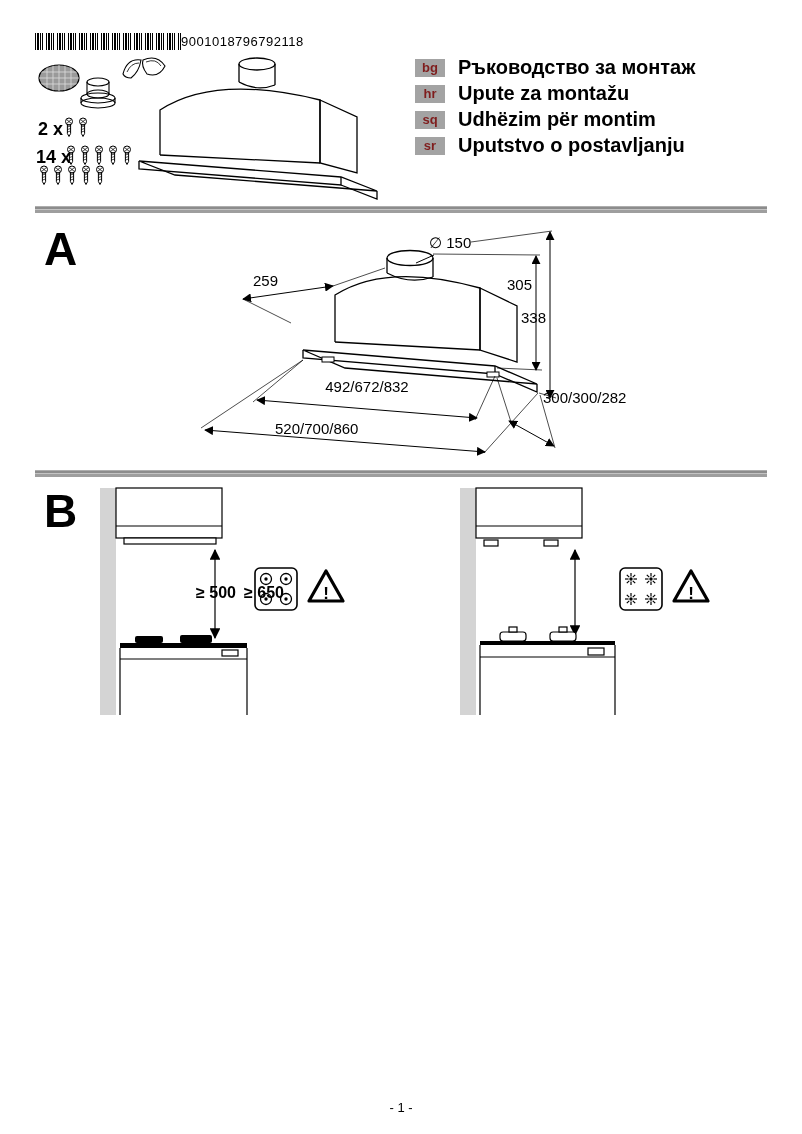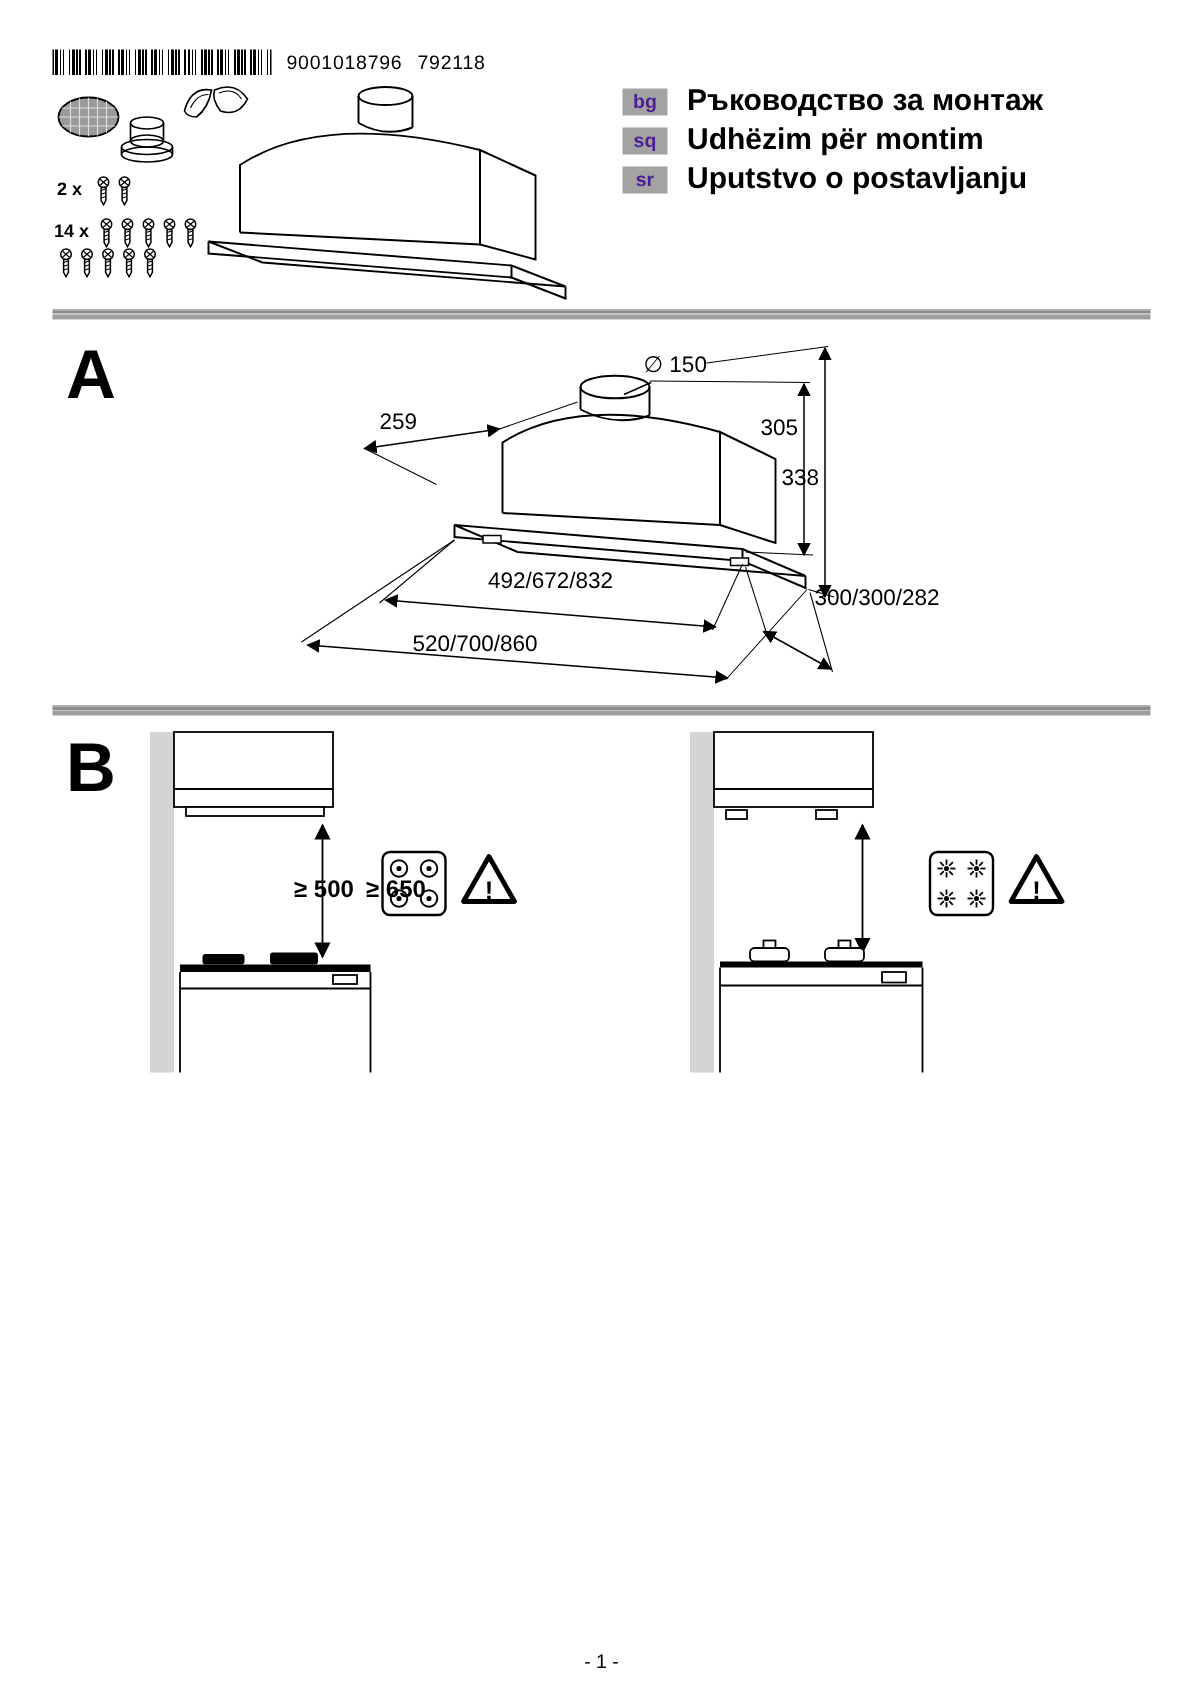--- a/index.html
+++ b/index.html
@@ -1,27 +1,27 @@
 <!DOCTYPE html>
 <html><head>
 <meta charset="utf-8">
 <style>
   *{box-sizing:border-box;margin:0;padding:0}
   html,body{background:#fff}
   body{font-family:"Liberation Sans",sans-serif;color:#000}
   .page{position:relative;width:802px;height:1134px;background:#fff;overflow:hidden}
   .abs{position:absolute}
-  .barcode-row{display:flex;align-items:center;gap:10px}
+  .barcode-row{display:flex;align-items:center;}
   .barcode-bars{width:146px;height:17px;
     background:repeating-linear-gradient(90deg,#000 0 1px,#fff 1px 2px,#000 2px 4px,#fff 4px 5px,#000 5px 6px,#fff 6px 7px,#000 7px 8px,#fff 8px 11px)}
   .bc-num{font-size:13px;letter-spacing:.5px}
-  .qty{font-size:12px;font-weight:bold}
+  .qty{font-size:18px;font-weight:bold}
   .lang-table{display:flex;flex-direction:column;gap:3px}
   .lang-row{display:flex;align-items:center;gap:13px}
-  .lang-code{width:30px;height:18px;background:#a3a3a3;color:#4c1d95;font-size:13px;font-weight:bold;
+  .lang-code{width:30px;height:18px;background:#a3a3a3;color:#7f1d1d;font-size:13px;font-weight:bold;
     display:flex;align-items:center;justify-content:center}
   .lang-title{font-size:20px;font-weight:bold}
   .divider{left:35px;width:732px;height:7px;
     background:repeating-linear-gradient(180deg,#adadad 0 1px,#8c8c8c 1px 3px,#c4c4c4 3px 4px,#9e9e9e 4px 7px)}
   .section-label{font-size:46px;font-weight:bold;line-height:1}
   .page-number{position:absolute;left:0;width:802px;top:1100px;text-align:center;font-size:13px}
   svg text{font-family:"Liberation Sans",sans-serif;fill:#000;stroke:none}
   .dimtxt{font-size:15px}
   .cleartxt{font-size:16px;font-weight:bold}
   .warntxt{font-size:17px;font-weight:bold}
@@ -117,20 +117,24 @@
     </g>
   </svg>
 
   <span class="qty abs" style="left:38px;top:119px">2 x</span>
   <span class="qty abs" style="left:36px;top:147px">14 x</span>
 
   <div class="lang-table abs" style="left:415px;top:56px">
     <div class="lang-row">
       <span class="lang-code">bg</span>
       <span class="lang-title">Ръководство за монтаж</span>
+    </div>
+    <div class="lang-row">
+      <span class="lang-code">hr</span>
+      <span class="lang-title">Upute za montažu</span>
     </div>
     <div class="lang-row">
       <span class="lang-code">sq</span>
       <span class="lang-title">Udhëzim për montim</span>
     </div>
     <div class="lang-row">
       <span class="lang-code">sr</span>
       <span class="lang-title">Uputstvo o postavljanju</span>
     </div>
   </div>

